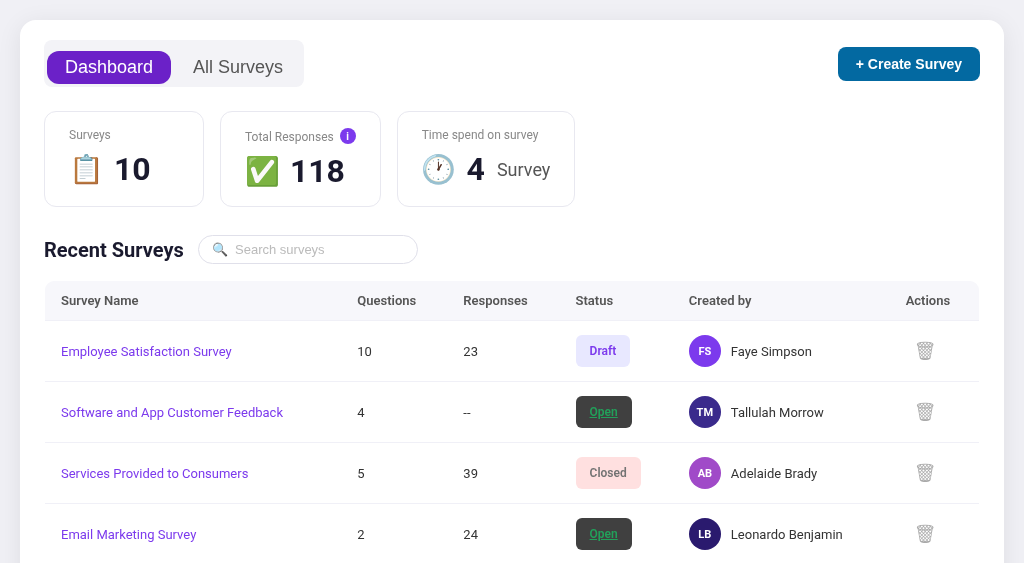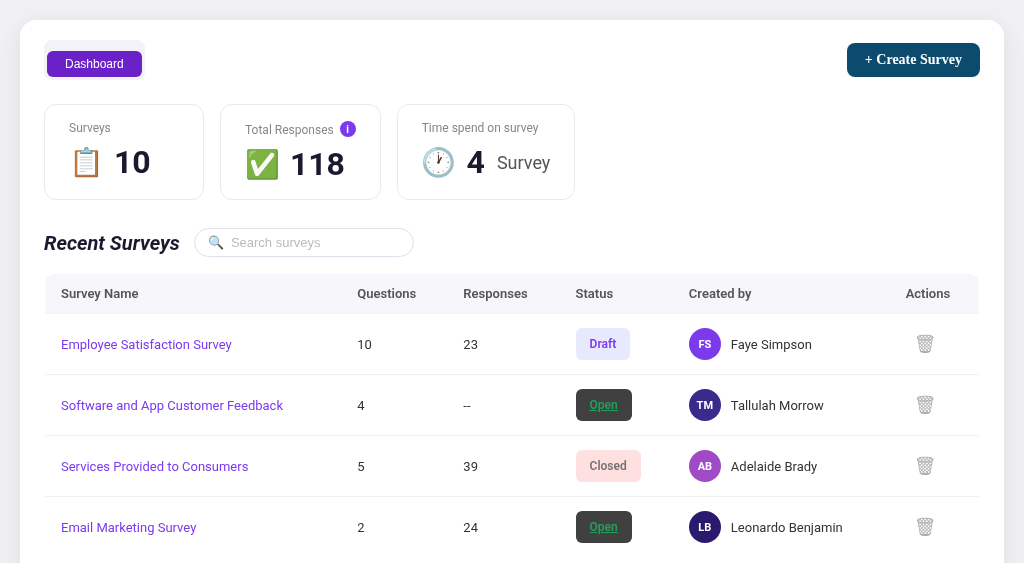--- a/index.html
+++ b/index.html
@@ -31,46 +31,45 @@
     .nav-tabs {
       display: flex;
       align-items: center;
       gap: 4px;
       background: #f3f3f7;
       border-radius: 8px;
       padding: 3px;
     }
     .nav-tab {
       padding: 6px 18px;
-      border-radius: 6px;
-      font-size: 12px;
+      border-radius: 12px;
+      font-size: 18px;
       font-weight: 500;
       cursor: pointer;
       border: none;
       background: transparent;
       color: #555;
       margin-top: 8px;
     }
     .nav-tab.active {
       background: #6b21c8;
       color: #fff;
     }
     .btn-create {
-      background: #0c4a6e;
+      background: #0369a1;
       color: #fff;
       border: none;
       border-radius: 8px;
       padding: 9px 18px;
       font-size: 14px;
       font-weight: 600;
       cursor: pointer;
       display: flex;
       align-items: center;
       gap: 6px;
-      font-family: Liberation Serif, serif;
     }
     
     .stats-row {
       display: flex;
       gap: 16px;
       margin-bottom: 28px;
     }
     .stat-card {
       background: #fff;
       border: 1px solid #e8e8f0;
@@ -114,21 +113,20 @@
     .section-header {
       display: flex;
       align-items: center;
       gap: 14px;
       margin-bottom: 16px;
     }
     .section-title {
       font-size: 20px;
       font-weight: 700;
       color: #1a1a2e;
-      font-style: italic;
     }
     .search-box {
       display: flex;
       align-items: center;
       border: 1px solid #e0e0ea;
       border-radius: 20px;
       padding: 6px 14px;
       gap: 6px;
       background: #fff;
       min-width: 220px;
@@ -217,20 +215,21 @@
     }
   </style>
 </head>
 <body>
 
 <div class="app-container">
 
   <div class="header">
     <div class="nav-tabs">
       <button class="nav-tab active">Dashboard</button>
+      <button class="nav-tab">All Surveys</button>
     </div>
     <button class="btn-create">+ Create Survey</button>
   </div>
 
   <div class="stats-row">
     <div class="stat-card">
       <div class="stat-label">
         <span>Surveys</span>
       </div>
       <div class="stat-value">

